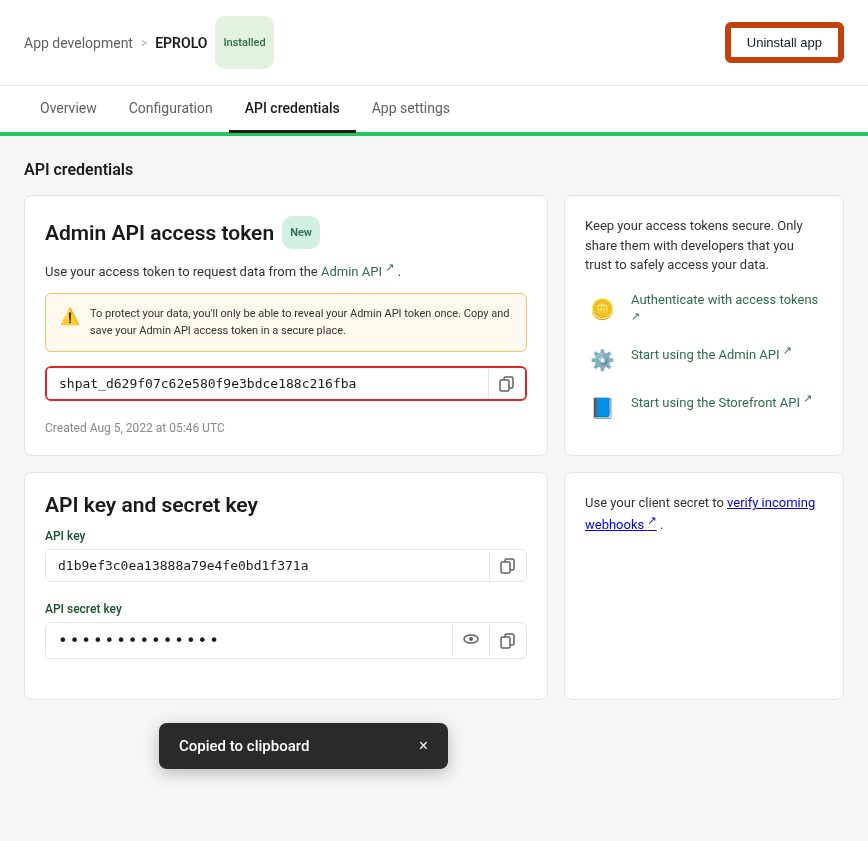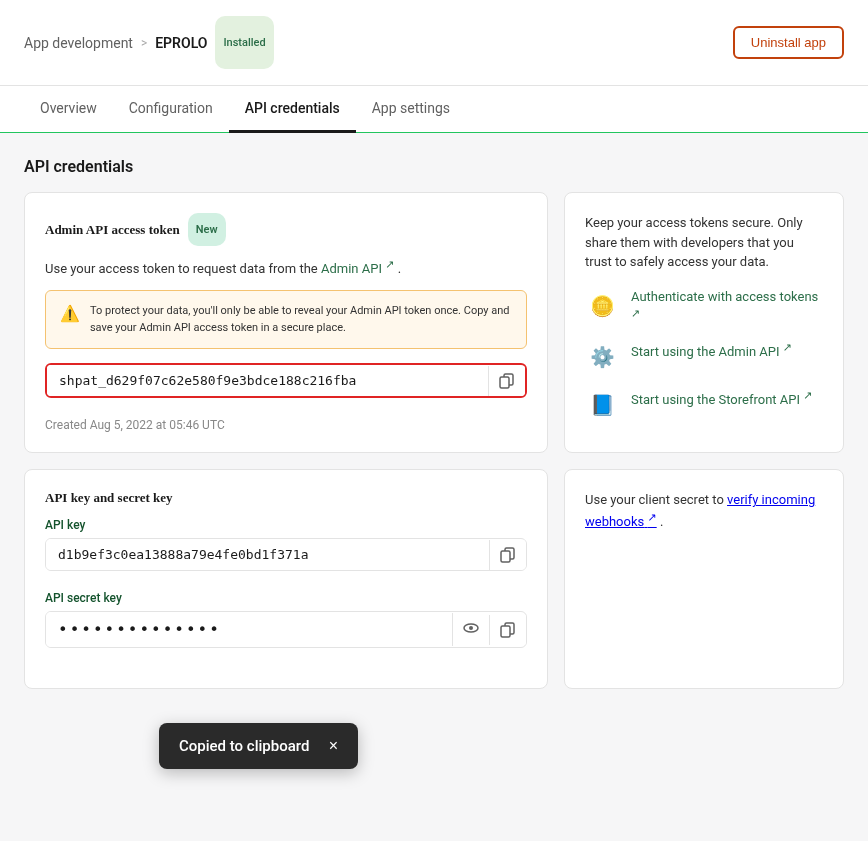--- a/index.html
+++ b/index.html
@@ -41,31 +41,31 @@
     }
     .installed-badge {
       background: #e3f1df;
       color: #2c6e49;
       font-size: 11px;
       padding: 20px 8px;
       border-radius: 10px;
       font-weight: 500;
     }
     .uninstall-btn {
-      border: 2px solid #c2410c;
+      border: 6px solid #c2410c;
       background: #fff;
       padding: 7px 16px;
       border-radius: 6px;
       cursor: pointer;
       font-size: 13px;
-      color: #c2410c;
+      color: #0f172a;
     }
     .tabs-container {
       padding: 0 24px;
-      border-bottom: 1px solid #22c55e;
+      border-bottom: 4px solid #22c55e;
       background: #fff;
       display: flex;
       gap: 0;
       text-align: right;
     }
     .tab {
       padding: 14px 16px;
       cursor: pointer;
       font-size: 14px;
       color: #616161;
@@ -100,23 +100,22 @@
       border-radius: 8px;
       padding: 20px;
     }
     .card-title-row {
       display: flex;
       align-items: center;
       gap: 8px;
       margin-bottom: 12px;
     }
     .card-title {
-      font-size: 13px;
+      font-size: 21px;
       font-weight: 600;
-      font-family: Liberation Serif, serif;
     }
     .new-badge {
       background: #d1f0e2;
       color: #2c6e49;
       font-size: 11px;
       padding: 10px 8px;
       border-radius: 10px;
       font-weight: 600;
     }
     .card-desc {
@@ -250,21 +249,21 @@
       color: #fff;
       border-radius: 8px;
       padding: 14px 20px;
       display: flex;
       align-items: center;
       gap: 12px;
       font-size: 15px;
       font-weight: 500;
       box-shadow: 0 4px 16px rgba(0,0,0,0.25);
       z-index: 100;
-      width: 199px;
+      width: 289px;
     }
     .toast-close {
       margin-left: auto;
       background: none;
       border: none;
       color: #fff;
       cursor: pointer;
       font-size: 16px;
       line-height: 1;
     }

